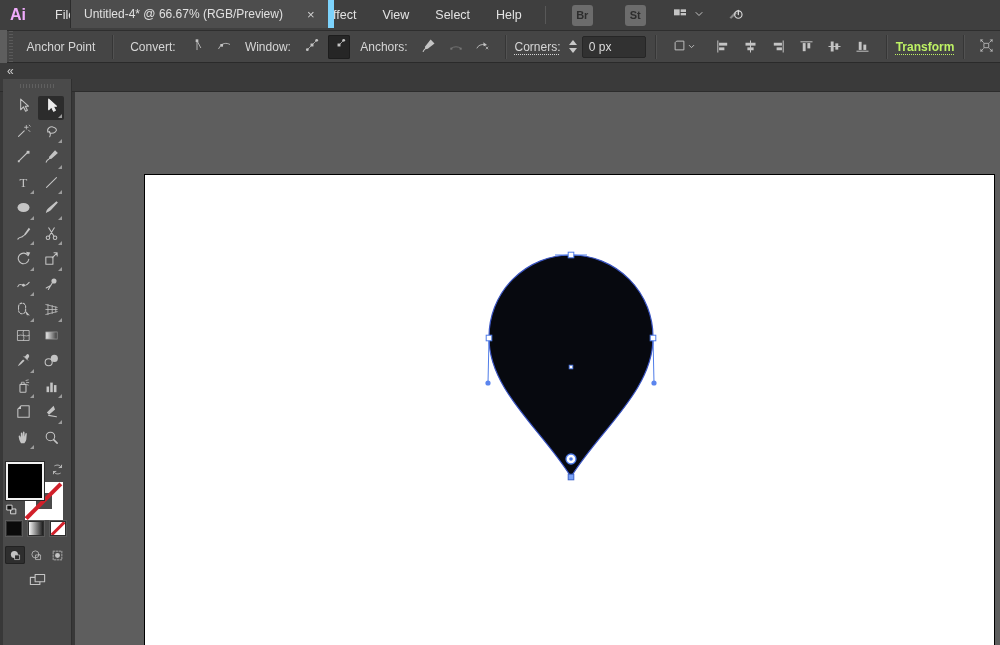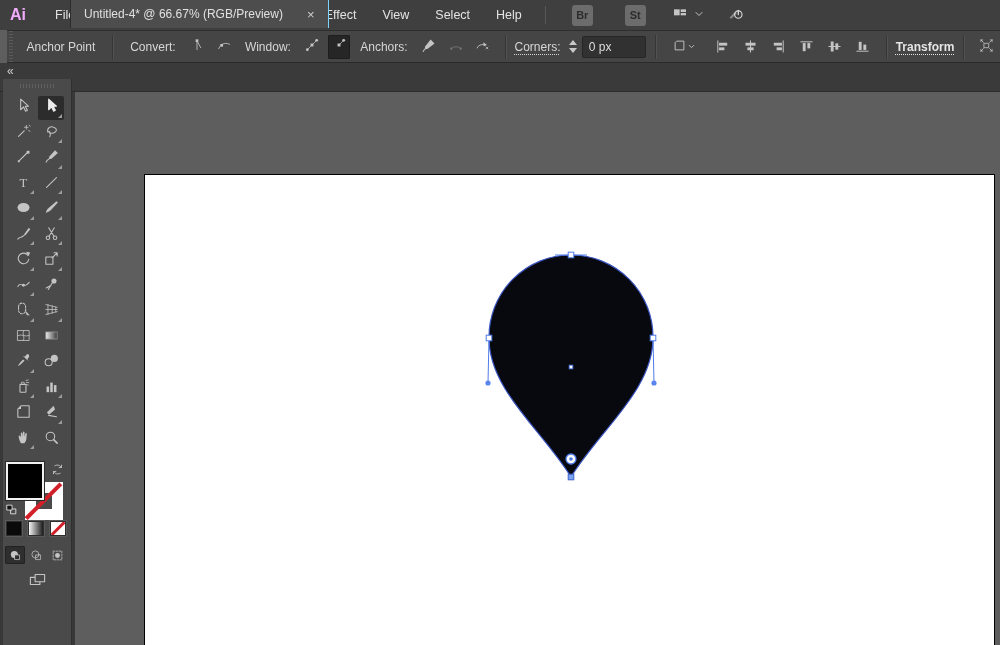--- a/index.html
+++ b/index.html
@@ -21,21 +21,21 @@
 
   
   .controlbar{position:absolute;top:30px;height:33px;left:7px;right:0;background:#454545;
               border-top:1px solid #2e2e2e;border-bottom:1px solid #2a2a2a;
               display:flex;align-items:center;font-size:12px;color:#d6d6d6;box-sizing:border-box;}
   .cb-grip{width:8px;align-self:stretch;margin-right:4px;
            background:repeating-linear-gradient(0deg,#5a5a5a 0 1px,transparent 1px 3px);
            background-size:4px 100%;background-repeat:repeat-y;background-position:2px 0;}
   .cb-label{margin:0 8px 0 8px;white-space:nowrap;}
   .cb-link{text-decoration:underline dotted;text-underline-offset:3px;white-space:nowrap;}
-  .cb-bold{font-weight:bold;color:#e5e5e5;}
+  .cb-bold{font-weight:bold;color:#bef264;}
   .icon-btn{width:24px;height:24px;display:flex;align-items:center;justify-content:center;
             border-radius:2px;margin:0 2px;}
   .icon-btn.pressed{background:#262626;box-shadow:inset 0 0 0 1px #1d1d1d;}
   .icon-btn.disabled{opacity:.38;}
   .cb-sep{width:1px;height:24px;background:#363636;margin:0 9px;box-shadow:1px 0 0 #525252;}
   .stepper{display:flex;flex-direction:column;justify-content:center;gap:3px;width:13px;
            margin:0 3px 0 6px;align-items:center;}
   .stepper i{display:block;width:0;height:0;border-left:4px solid transparent;
              border-right:4px solid transparent;}
   .stepper .up{border-bottom:5px solid #c9c9c9;}
@@ -44,21 +44,21 @@
             border-radius:2px;color:#dcdcdc;font-size:12px;padding:0 6px;
             font-family:"Liberation Sans",sans-serif;}
 
   
   .tabbar{position:absolute;top:63px;height:29px;left:0;right:0;background:#3a3a3a;
           border-bottom:1px solid #2c2c2c;box-sizing:border-box;}
   .dock-collapse{position:absolute;left:7px;top:64px;color:#cfcfcf;font-size:12px;
                  letter-spacing:-1px;}
   .tab{position:absolute;left:70px;top:0;height:28px;background:#4d4d4d;display:flex;
        align-items:center;padding:0 13px;color:#e0e0e0;font-size:12px;gap:24px;
-       border-right:1px solid #7dd3fc;border-left:1px solid #2c2c2c;}
+       border-right:6px solid #7dd3fc;border-left:1px solid #2c2c2c;}
   .tab-close{color:#cfcfcf;font-size:13px;line-height:1;}
 
   
   .toolbar-strip{position:absolute;top:92px;bottom:0;left:0;width:75px;background:#383838;}
   .tool-panel{position:absolute;left:3px;top:-13px;width:69px;bottom:0;background:#4a4a4a;
               border-right:1px solid #2f2f2f;box-sizing:border-box;}
   .panel-grip{height:4px;margin:5px 17px 0 17px;
               background:repeating-linear-gradient(90deg,#606060 0 1px,transparent 1px 3px);}
   .tools{position:absolute;top:16px;left:6px;display:grid;grid-template-columns:28px 28px;
          grid-auto-rows:25.5px;justify-items:center;align-items:center;}

